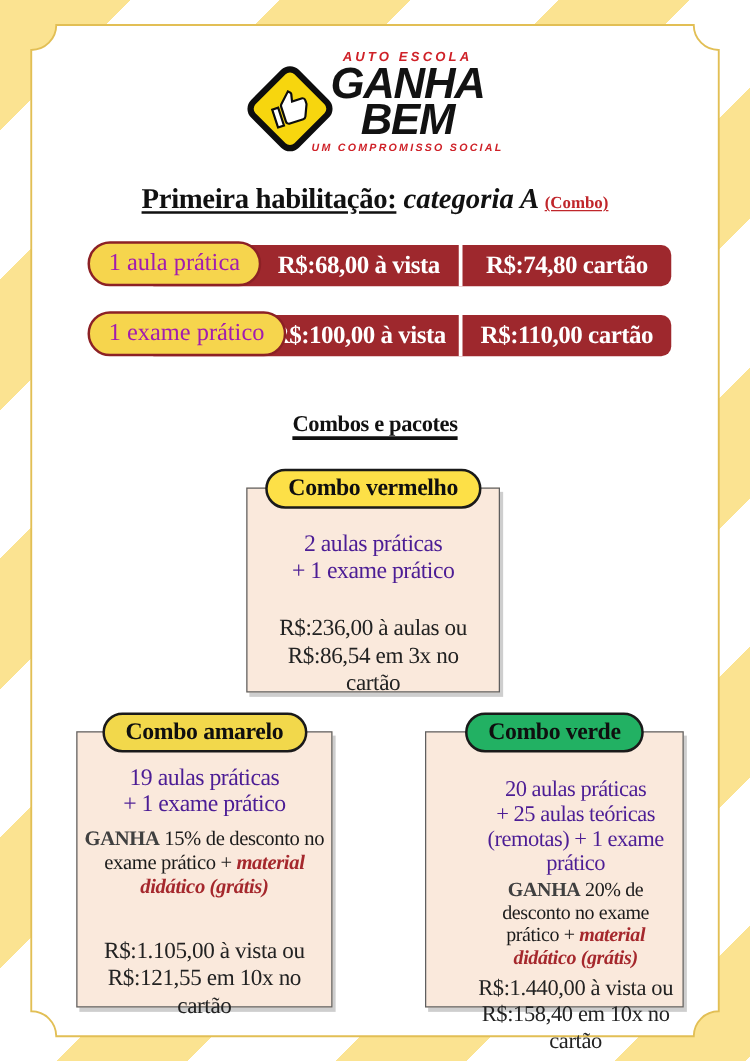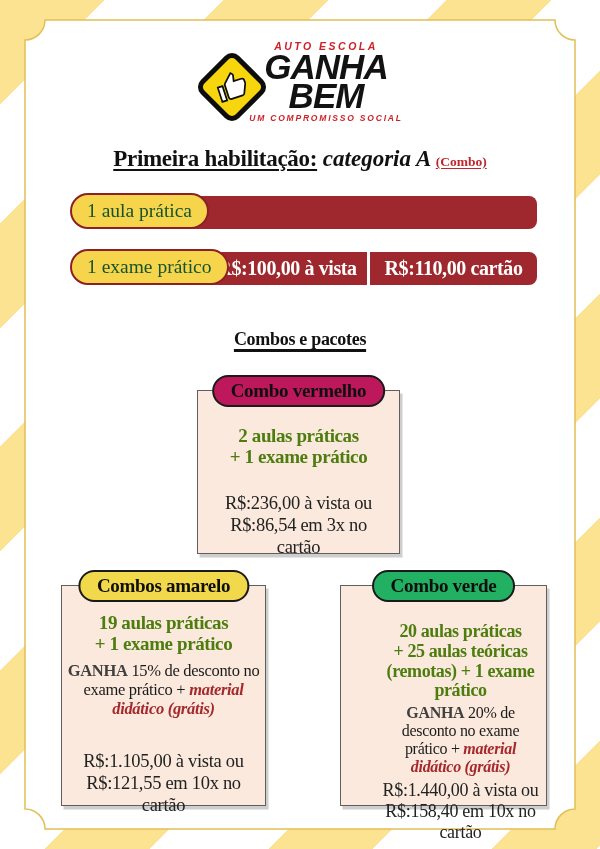--- a/index.html
+++ b/index.html
@@ -35,36 +35,36 @@
   .row-1{top:193px;} .row-2{top:249px;}
   .price-bar{position:absolute;left:115px;top:3px;width:422px;height:33px;background:#9e282d;
              border-radius:8px;display:flex;align-items:stretch;color:#fff;}
   .cell-cash{width:255px;box-sizing:border-box;padding-left:92px;border-right:3px solid #fff;
              display:flex;align-items:center;justify-content:center;
              font-weight:bold;font-size:20px;letter-spacing:-.4px;white-space:nowrap;}
   .cell-card{flex:1;display:flex;align-items:center;justify-content:center;
              font-weight:bold;font-size:20px;letter-spacing:-.4px;white-space:nowrap;}
   .row-pill{position:absolute;left:70px;top:0;height:36px;box-sizing:border-box;padding:12px 15px;
             background:#f6d54d;border:2.5px solid #8c2125;border-radius:20px;
-            display:flex;align-items:center;font-size:19.5px;color:#14532d;white-space:nowrap;z-index:2;}
+            display:flex;align-items:center;font-size:19.5px;color:#a21caf;white-space:nowrap;z-index:2;}
 
   
   .combos-title{position:absolute;top:329px;left:0;width:100%;text-align:center;
                 font-weight:bold;font-size:18px;color:#111;letter-spacing:-.3px;
                 text-decoration:underline;text-decoration-thickness:2.5px;text-underline-offset:4px;}
   .combo-card{position:absolute;background:#fae9dc;border:1.3px solid #5f5f5f;box-sizing:border-box;
               box-shadow:2.5px 3.5px 0 rgba(60,60,60,.25);text-align:center;}
   .card-vermelho{left:197px;top:390px;width:203px;height:164px;}
   .card-amarelo{left:61px;top:585px;width:205px;height:221px;}
   .card-verde{left:340px;top:585px;width:207px;height:221px;padding-left:34px;}
   .combo-badge{position:absolute;top:-16px;left:50%;transform:translateX(-50%);white-space:nowrap;
                padding:3px 17px;border:2.5px solid #1a1a1a;border-radius:18px;
                font-weight:bold;font-size:19px;letter-spacing:-.3px;color:#0f0f0f;z-index:2;}
-  .card-items{font-weight:bold;font-size:19px;line-height:1.12;white-space:pre-line;
-              letter-spacing:-.4px;color:#4d7c0f;}
+  .card-items{font-weight:normal;font-size:19px;line-height:1.12;white-space:pre-line;
+              letter-spacing:-.4px;color:#4c1d95;}
   .card-vermelho .card-items{margin-top:34px;}
   .card-amarelo .card-items{margin-top:26px;}
   .card-verde .card-items{margin-top:36px;font-size:18px;line-height:1.1;}
   .card-bonus{font-size:16.5px;line-height:1.16;padding:0 4px;color:#1b1b1b;letter-spacing:-.3px;}
   .card-amarelo .card-bonus{margin-top:6px;}
   .card-verde .card-bonus{margin-top:3px;font-size:16px;line-height:1.13;}
   .bonus-ganha{font-weight:bold;color:#404040;}
   .bonus-material{font-weight:bold;font-style:italic;color:#a5282d;}
   .card-price{font-size:18.5px;line-height:1.2;white-space:pre-line;color:#222;letter-spacing:-.3px;}
   .card-vermelho .card-price{margin-top:24px;}
@@ -99,45 +99,47 @@
         </div>
       </div>
     </div>
 
     <div class="title">
       <span class="title-main">Primeira habilitação:</span><span class="title-cat"> categoria A </span><span class="title-note">(Combo)</span>
     </div>
 
     <div class="price-row row-1">
       <div class="price-bar">
+        <div class="cell-cash">R$:68,00 à vista</div>
+        <div class="cell-card">R$:74,80 cartão</div>
       </div>
       <div class="row-pill">1 aula prática</div>
     </div>
 
     <div class="price-row row-2">
       <div class="price-bar">
         <div class="cell-cash">R$:100,00 à vista</div>
         <div class="cell-card">R$:110,00 cartão</div>
       </div>
       <div class="row-pill">1 exame prático</div>
     </div>
 
     <div class="combos-title">Combos e pacotes</div>
 
     <div class="combo-card card-vermelho">
-      <div class="combo-badge" style="background-color: #be185d;">Combo vermelho</div>
+      <div class="combo-badge" style="background-color: #fde047;">Combo vermelho</div>
       <div class="card-items">2 aulas práticas
 + 1 exame prático</div>
-      <div class="card-price">R$:236,00 à vista ou
+      <div class="card-price">R$:236,00 à aulas ou
 R$:86,54 em 3x no
 cartão</div>
     </div>
 
     <div class="combo-card card-amarelo">
-      <div class="combo-badge" style="background-color: rgb(242, 216, 75);">Combos amarelo</div>
+      <div class="combo-badge" style="background-color: rgb(242, 216, 75);">Combo amarelo</div>
       <div class="card-items">19 aulas práticas
 + 1 exame prático</div>
       <div class="card-bonus"><span class="bonus-ganha">GANHA</span><span> 15% de desconto no exame prático + </span><span class="bonus-material">material didático (grátis)</span></div>
       <div class="card-price">R$:1.105,00 à vista ou
 R$:121,55 em 10x no
 cartão</div>
     </div>
 
     <div class="combo-card card-verde">
       <div class="combo-badge" style="background-color: rgb(34, 177, 99);">Combo verde</div>

